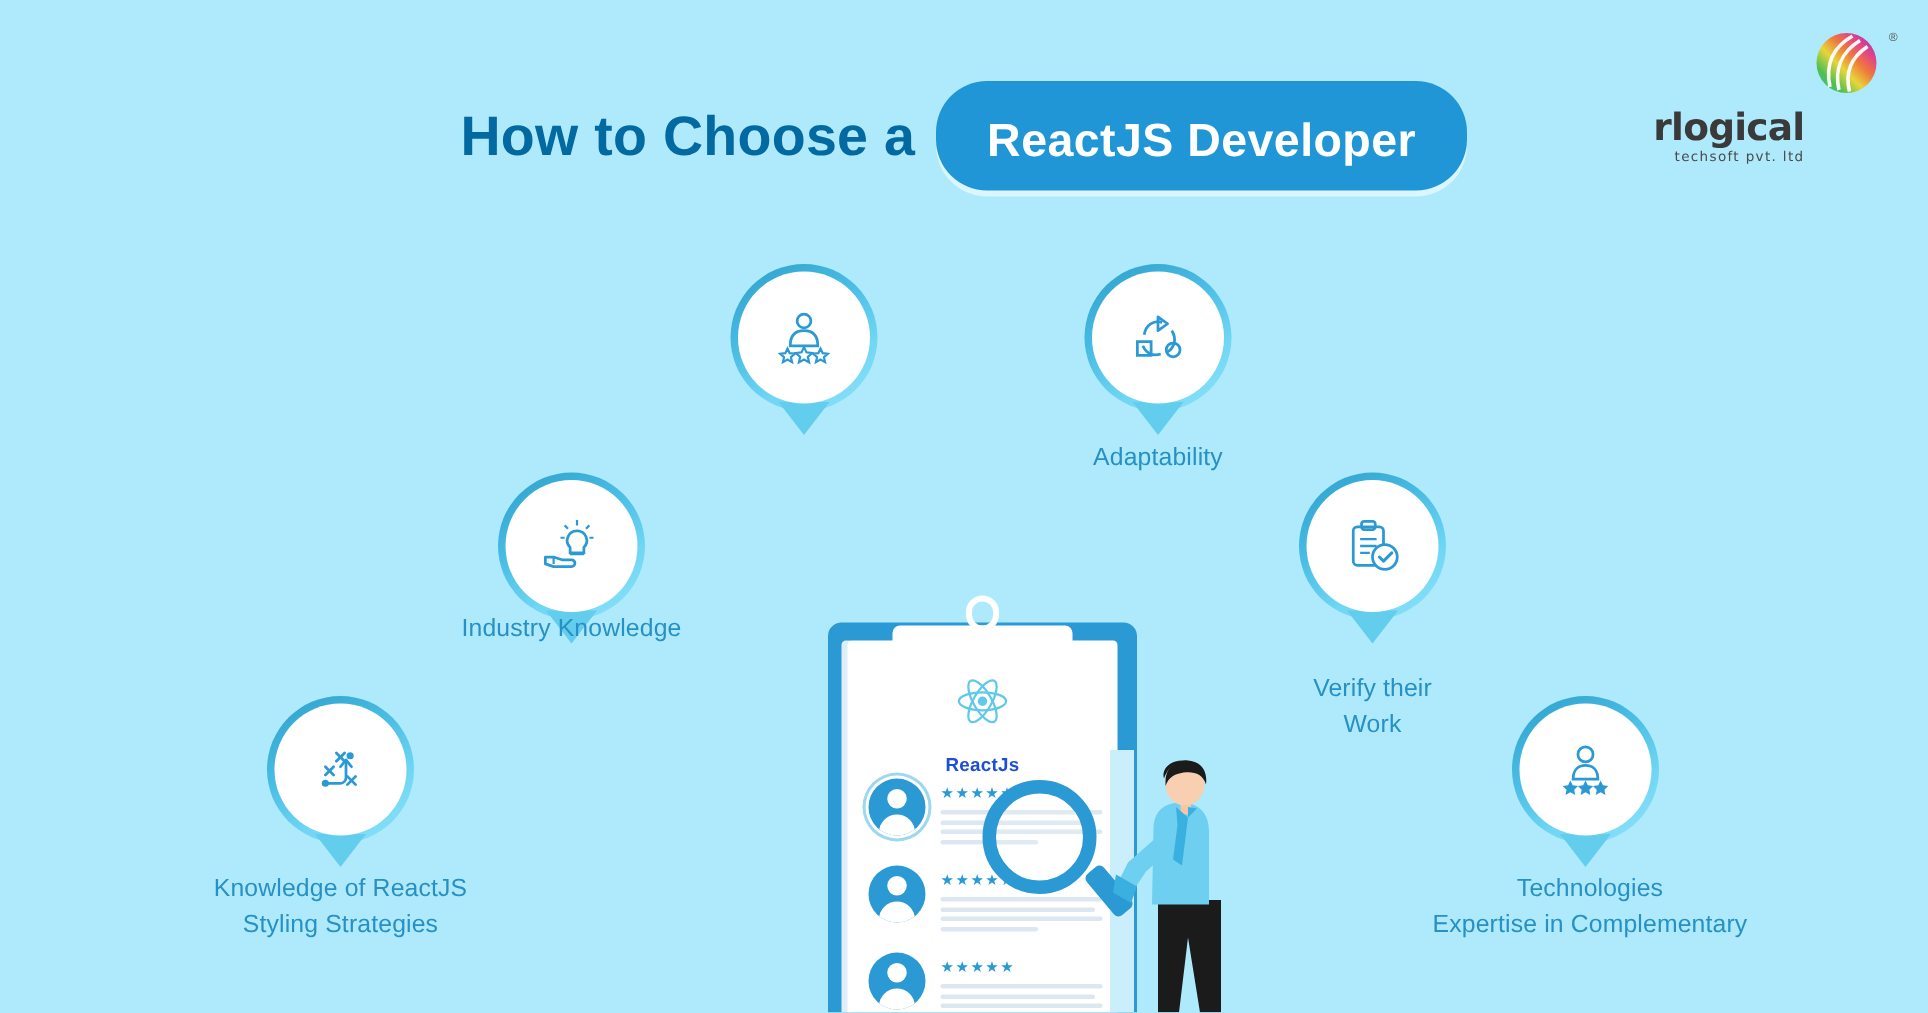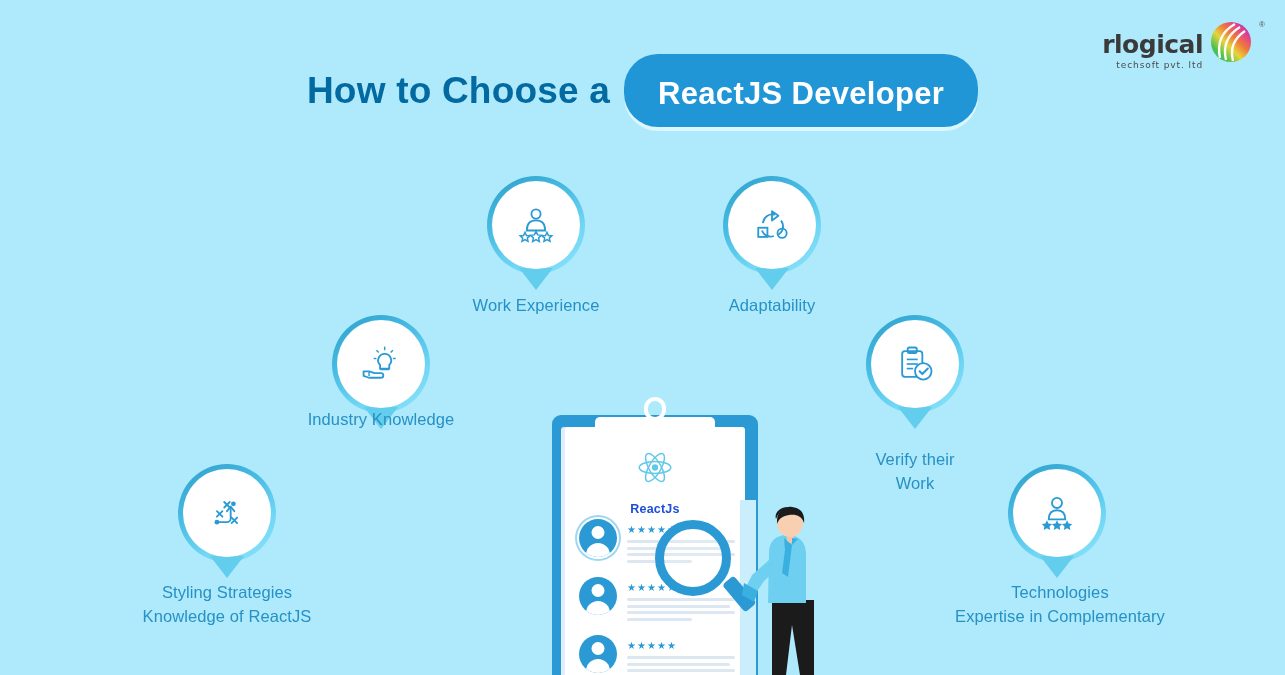--- a/index.html
+++ b/index.html
@@ -36,20 +36,21 @@
     align-items: flex-end;
     padding-top: 14px;
   }
   .logo-name {
     font-size: 25px;
     font-weight: bold;
     color: #3a3a3a;
     letter-spacing: -0.5px;
     line-height: 1;
     font-family: "DejaVu Sans", sans-serif;
+    margin-top: 40px;
   }
   .logo-tagline {
     font-size: 9px;
     color: #4a4a4a;
     letter-spacing: 0.9px;
     margin-top: 3px;
     font-family: "DejaVu Sans", sans-serif;
   }
   .logo-mark {
     position: relative;
@@ -334,21 +335,20 @@
     <div class="pin-inner">
       <svg class="pin-icon" viewBox="0 0 48 48">
         <circle cx="24" cy="12" r="5" fill="none" stroke="#2b9ad4" stroke-width="2"></circle>
         <path d="M14 30 C14 22 18 19 24 19 C30 19 34 22 34 30 Z" fill="none" stroke="#2b9ad4" stroke-width="2"></path>
         <path d="M12 32 l1.6 3.4 3.7 .4 -2.8 2.5 .8 3.6 -3.3-1.9 -3.3 1.9 .8-3.6 -2.8-2.5 3.7-.4z" fill="none" stroke="#2b9ad4" stroke-width="1.6"></path>
         <path d="M24 31 l1.8 3.8 4.1 .5 -3.1 2.8 .9 4 -3.7-2.1 -3.7 2.1 .9-4 -3.1-2.8 4.1-.5z" fill="none" stroke="#2b9ad4" stroke-width="1.6"></path>
         <path d="M36 32 l1.6 3.4 3.7 .4 -2.8 2.5 .8 3.6 -3.3-1.9 -3.3 1.9 .8-3.6 -2.8-2.5 3.7-.4z" fill="none" stroke="#2b9ad4" stroke-width="1.6"></path>
       </svg>
     </div>
   </div>
-  <div class="pin-label" style="left:436px; top:294px; width:200px;">Work Experience</div>
 
   <div class="pin" style="left:723px; top:176px;">
     <div class="pin-ring"></div>
     <div class="pin-tail"></div>
     <div class="pin-inner">
       <svg class="pin-icon" viewBox="0 0 48 48">
         <path d="M14 22 C15 15 21 11 27 13" fill="none" stroke="#2b9ad4" stroke-width="2"></path>
         <path d="M34 19 C38 25 36 32 30 35" fill="none" stroke="#2b9ad4" stroke-width="2"></path>
         <path d="M26 36 C20 38 15 35 13 30" fill="none" stroke="#2b9ad4" stroke-width="2"></path>
         <path d="M24 9 l7 5 -7 5 z" fill="none" stroke="#2b9ad4" stroke-width="2" stroke-linejoin="round"></path>
@@ -414,22 +414,22 @@
             <line x1="19" y1="22" x2="13" y2="28"></line>
           <line x1="21" y1="12" x2="27" y2="18"></line>
             <line x1="27" y1="12" x2="21" y2="18"></line>
           <line x1="29" y1="29" x2="35" y2="35"></line>
             <line x1="35" y1="29" x2="29" y2="35"></line>
         </g>
       </svg>
     </div>
   </div>
   <div class="pin-label" style="left:117px; top:581px; width:220px;">
+    <div>Knowledge of ReactJS</div>
     <div>Styling Strategies</div>
-    <div>Knowledge of ReactJS</div>
   </div>
 
   <div class="pin" style="left:1008px; top:464px;">
     <div class="pin-ring"></div>
     <div class="pin-tail"></div>
     <div class="pin-inner">
       <svg class="pin-icon" viewBox="0 0 48 48">
         <circle cx="24" cy="13" r="5.5" fill="none" stroke="#2b9ad4" stroke-width="2"></circle>
         <path d="M15 31 C15 24 19 21 24 21 C29 21 33 24 33 31 Z" fill="none" stroke="#2b9ad4" stroke-width="2"></path>
         <path d="M13 32 l1.7 3.5 3.9 .5 -2.8 2.7 .7 3.8 -3.5-1.9 -3.5 1.9 .7-3.8 -2.8-2.7 3.9-.5z" fill="#2b9ad4"></path>

